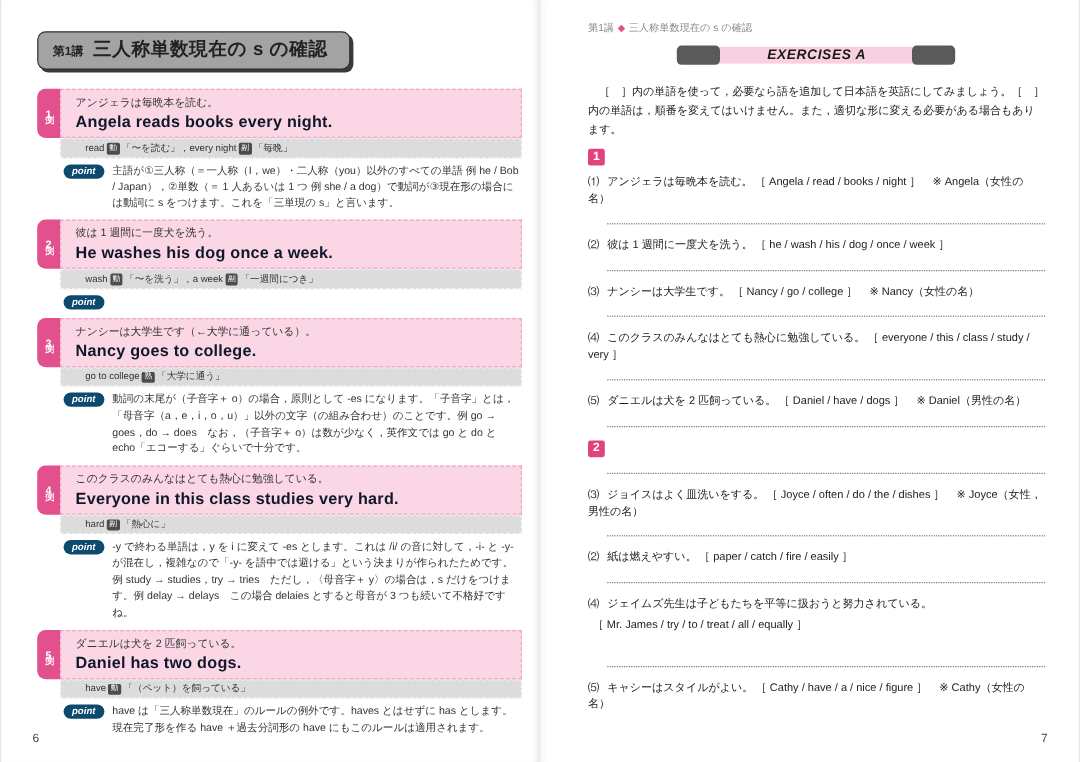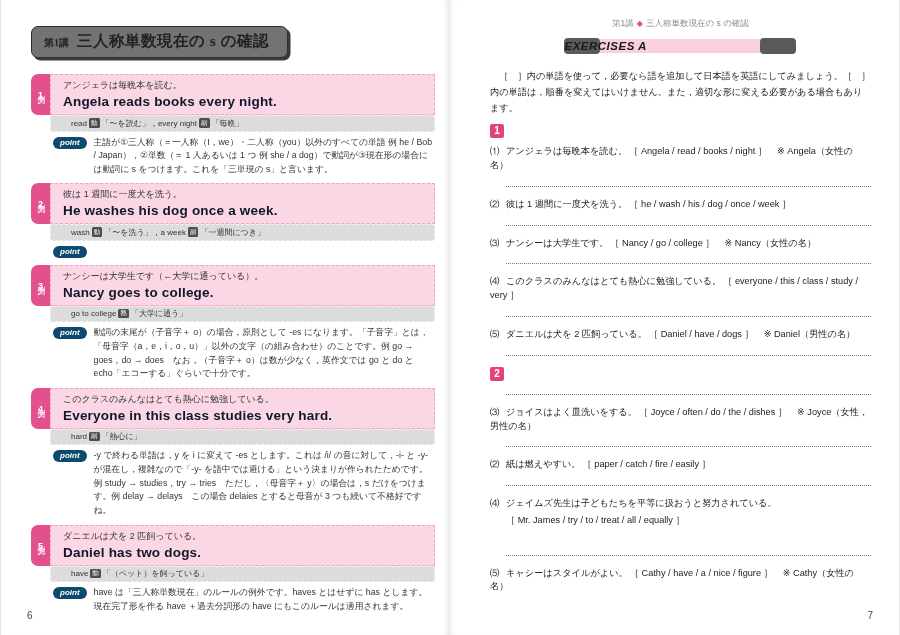--- a/index.html
+++ b/index.html
@@ -7,23 +7,23 @@
   body { font-family:"Liberation Sans","DejaVu Sans",sans-serif; color:#222; }
   .spread { width:900px; height:635px; display:flex; background:#fff; position:relative;
             border-left:1px solid #e3e3e3; border-right:1px solid #e3e3e3; overflow:hidden; }
   .page { width:450px; height:635px; position:relative; }
   .page.left  { padding:26px 14px 0 30px; border-right:1px solid #ececec;
                 box-shadow: inset -6px 0 8px -7px rgba(0,0,0,.18); }
   .page.right { padding:18px 28px 0 40px;
                 box-shadow: inset 6px 0 8px -7px rgba(0,0,0,.12); }
 
   
-  .title-box { display:inline-block; background:#737373; border:1.5px solid #2f2f2f;
+  .title-box { display:inline-block; background:#a3a3a3; border:1.5px solid #2f2f2f;
                border-radius:7px; padding:4px 18px 5px 12px; box-shadow:2.5px 2.5px 0 0 #3a3a3a;
-               margin-bottom:16px;font-family:Liberation Serif, serif; }
+               margin-bottom:16px; }
   .title-chapter { font-size:10px; font-weight:bold; margin-right:8px; }
   .title-text { font-size:15.5px; font-weight:bold; letter-spacing:.5px; }
 
   .example-block { margin-bottom:7px; }
   .ex-head { display:flex; align-items:stretch; }
   .ex-tab { width:19px; background:#e2508e; color:#fff; border-radius:7px 0 0 7px;
             display:flex; flex-direction:column; align-items:center; justify-content:center;
             padding:2px 0; flex:0 0 19px; }
   .ex-tab-label { writing-mode:vertical-rl; text-orientation:upright; font-size:8px; line-height:1; }
   .ex-tab-num { font-size:9px; font-weight:bold; margin-top:1px; }
@@ -37,39 +37,39 @@
   .point-row { margin:4px 0 0 22px; display:flex; align-items:flex-start; }
   .point-pill { background:#0c4a6e; color:#fff; font-size:8px; font-weight:bold; font-style:italic;
                 border-radius:8px; padding:1px 7px 2px; margin-right:7px; flex:0 0 auto; margin-top:1px; }
   .point-text { font-size:8.8px; line-height:1.55; color:#333; flex:1; }
 
   .page-num { position:absolute; bottom:14px; font-size:10px; color:#444; }
   .page.left  .page-num { left:26px; }
   .page.right .page-num { right:26px; }
 
   
-  .running-head { text-align:center; font-size:8.5px; color:#8a8a8a; margin-bottom:8px; }
+  .running-head { text-align:left; font-size:8.5px; color:#8a8a8a; margin-bottom:8px; }
   .running-head .diamond { color:#e2508e; margin:0 3px; font-size:8px; }
   .banner { position:relative; width:232px; margin:0 auto 14px; height:16px; }
   .banner-bar { position:absolute; left:14px; right:14px; top:1px; bottom:1px; background:#f9d0e0; }
   .banner-cap { position:absolute; top:0; width:36px; height:16px; background:#5a5a5a; border-radius:4px; }
   .banner-cap.left { left:0; } .banner-cap.right { right:0; }
-  .banner-label { position:absolute; left:0; right:0; top:0; font-size:11.5px;
+  .banner-label { position:absolute; left:0; right:0; top:0; text-align:center; font-size:11.5px;
                   font-weight:bold; font-style:italic; color:#1a1a1a; letter-spacing:.5px; line-height:16px; }
   .instructions { font-size:9.2px; line-height:1.75; color:#222; text-indent:1em; margin-bottom:8px; }
 
   .section-badge { width:14px; height:14px; background:#e2437e; color:#fff; font-size:10px;
                    font-weight:bold; text-align:center; line-height:14px; border-radius:2px;
                    margin:2px 0 7px; }
   .item { margin-bottom:2px; }
   .item-line { font-size:9.2px; line-height:1.5; color:#222; display:block; }
   .item-num { display:inline-block; width:16px; color:#333; }
   .item-jp { color:#222; }
   .item-words { color:#222; margin-left:2px; }
-  .item-words.block { display:block; margin-left:16px; margin-top:3px; }
+  .item-words.block { display:block; margin-left:4px; margin-top:3px; }
   .item-note { margin-left:10px; color:#222; }
   .answer-line { margin:13px 0 11px 16px; border-bottom:1.2px dotted #777; height:1px; }
 </style>
 </head>
 <body>
 
 <div class="spread">
 
   <div class="page left">
 

